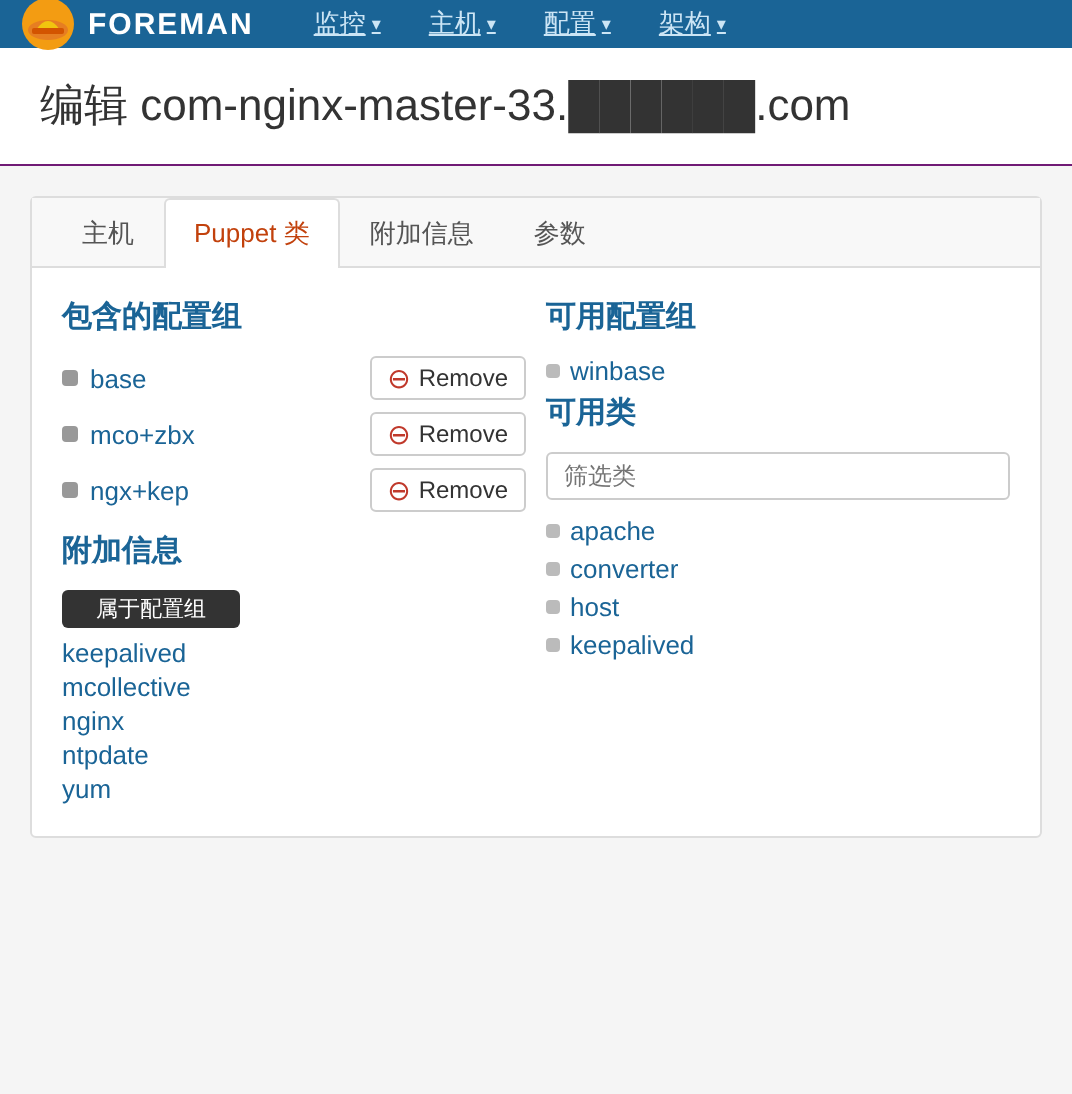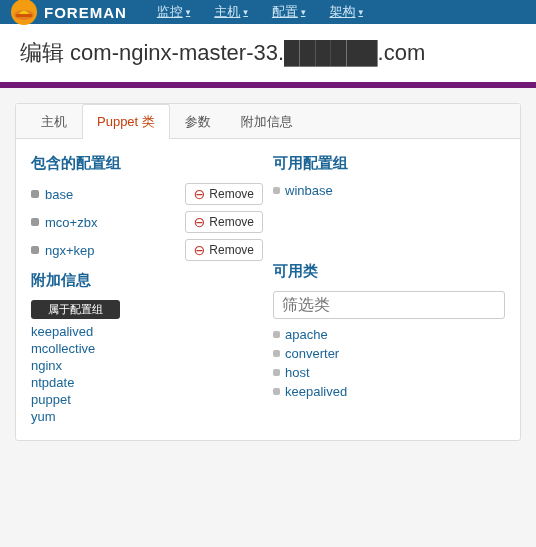--- a/index.html
+++ b/index.html
@@ -45,21 +45,21 @@
       text-decoration: underline;
     }
     .nav-arrow { font-size: 9px; }
 
     
     .page-title {
       background: white;
       padding: 14px 20px;
       font-size: 22px;
       color: #333;
-      border-bottom: 6px solid #701a75;
+      border-bottom: 1px solid #701a75;
     }
 
     
     .content-area {
       background: white;
       margin: 15px;
       border: 1px solid #ddd;
       border-radius: 3px;
     }
 
@@ -164,21 +164,21 @@
       font-size: 13px;
     }
 
     
     .available-section { }
     .filter-input {
       width: 100%;
       padding: 4px 8px;
       border: 1px solid #ccc;
       border-radius: 3px;
-      font-size: 16px;
+      font-size: 12px;
       color: #999;
       margin-bottom: 8px;
     }
     .available-item {
       display: flex;
       align-items: center;
       gap: 5px;
       margin-bottom: 4px;
       color: #333;
     }
@@ -235,22 +235,22 @@
 
 <div class="page-title">
   <span>编辑  com-nginx-master-33.██████.com</span>
 </div>
 
 <div class="content-area">
 
   <div class="tabs">
     <div class="tab">主机</div>
     <div class="tab active">Puppet 类</div>
+    <div class="tab">附加信息</div>
     <div class="tab">参数</div>
-    <div class="tab">附加信息</div>
   </div>
 
   <div class="main-content">
 
     <div>
 
       <div class="config-group-left">
         <div class="section-title">包含的配置组</div>
         <div class="config-item">
           <span class="config-item-dot"></span>
@@ -279,37 +279,36 @@
       </div>
 
       <div class="classes-section">
         <div class="section-title">附加信息</div>
         <div class="tooltip-label">属于配置组</div>
         <ul class="class-list">
           <li>keepalived</li>
           <li>mcollective</li>
           <li>nginx</li>
           <li>ntpdate</li>
-          <li>puppet</li>
           <li>yum</li>
         </ul>
       </div>
     </div>
 
     <div class="right-col">
 
       <div class="available-section">
         <div class="section-title">可用配置组</div>
         <div class="available-item">
           <span class="avail-dot"></span>
           <span class="avail-name">winbase</span>
         </div>
       </div>
 
-      <div class="available-section" style="margin-top: 60px;">
+      <div class="available-section" style="">
         <div class="section-title">可用类</div>
         <input class="filter-input" type="text" placeholder="筛选类" style="">
         <div class="available-item">
           <span class="avail-dot"></span>
           <span class="avail-name">apache</span>
         </div>
         <div class="available-item">
           <span class="avail-dot"></span>
           <span class="avail-name">converter</span>
         </div>

